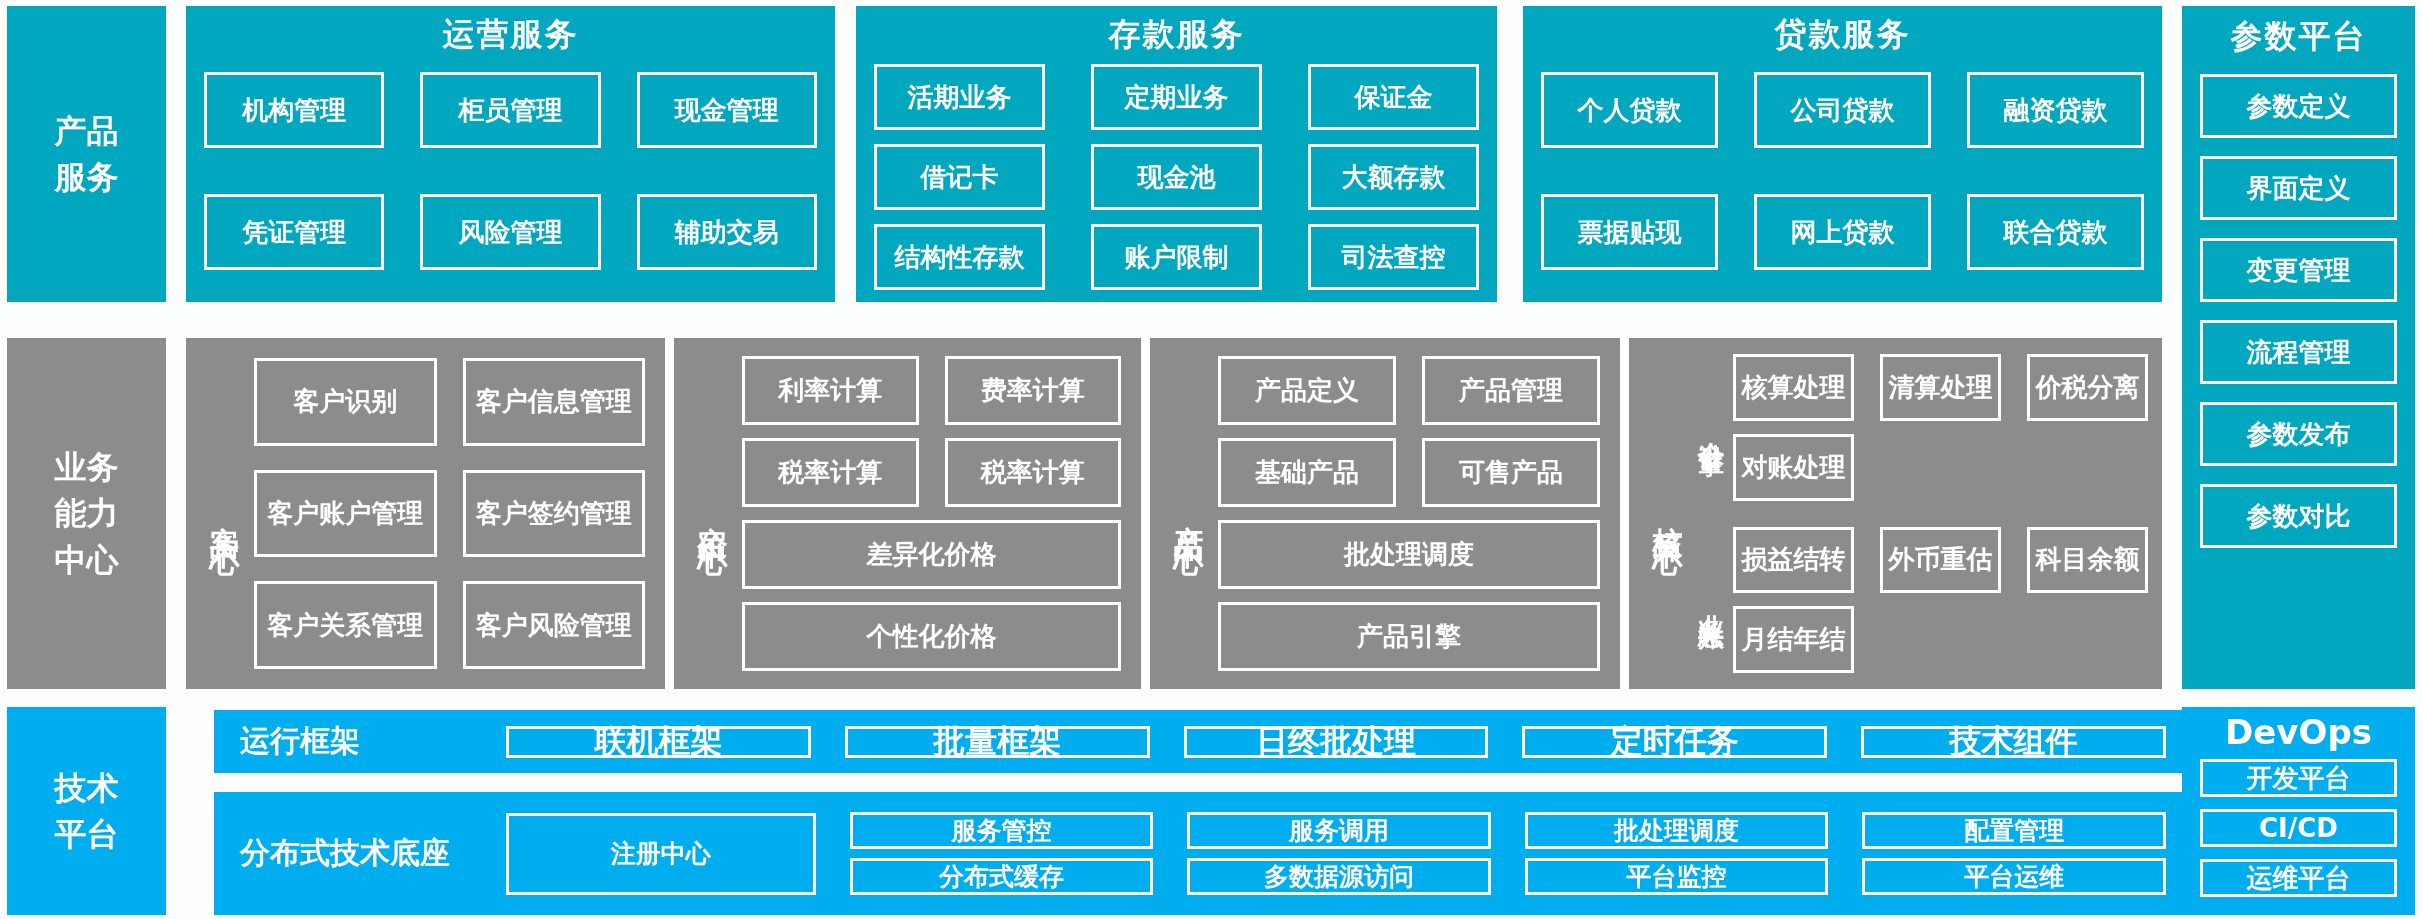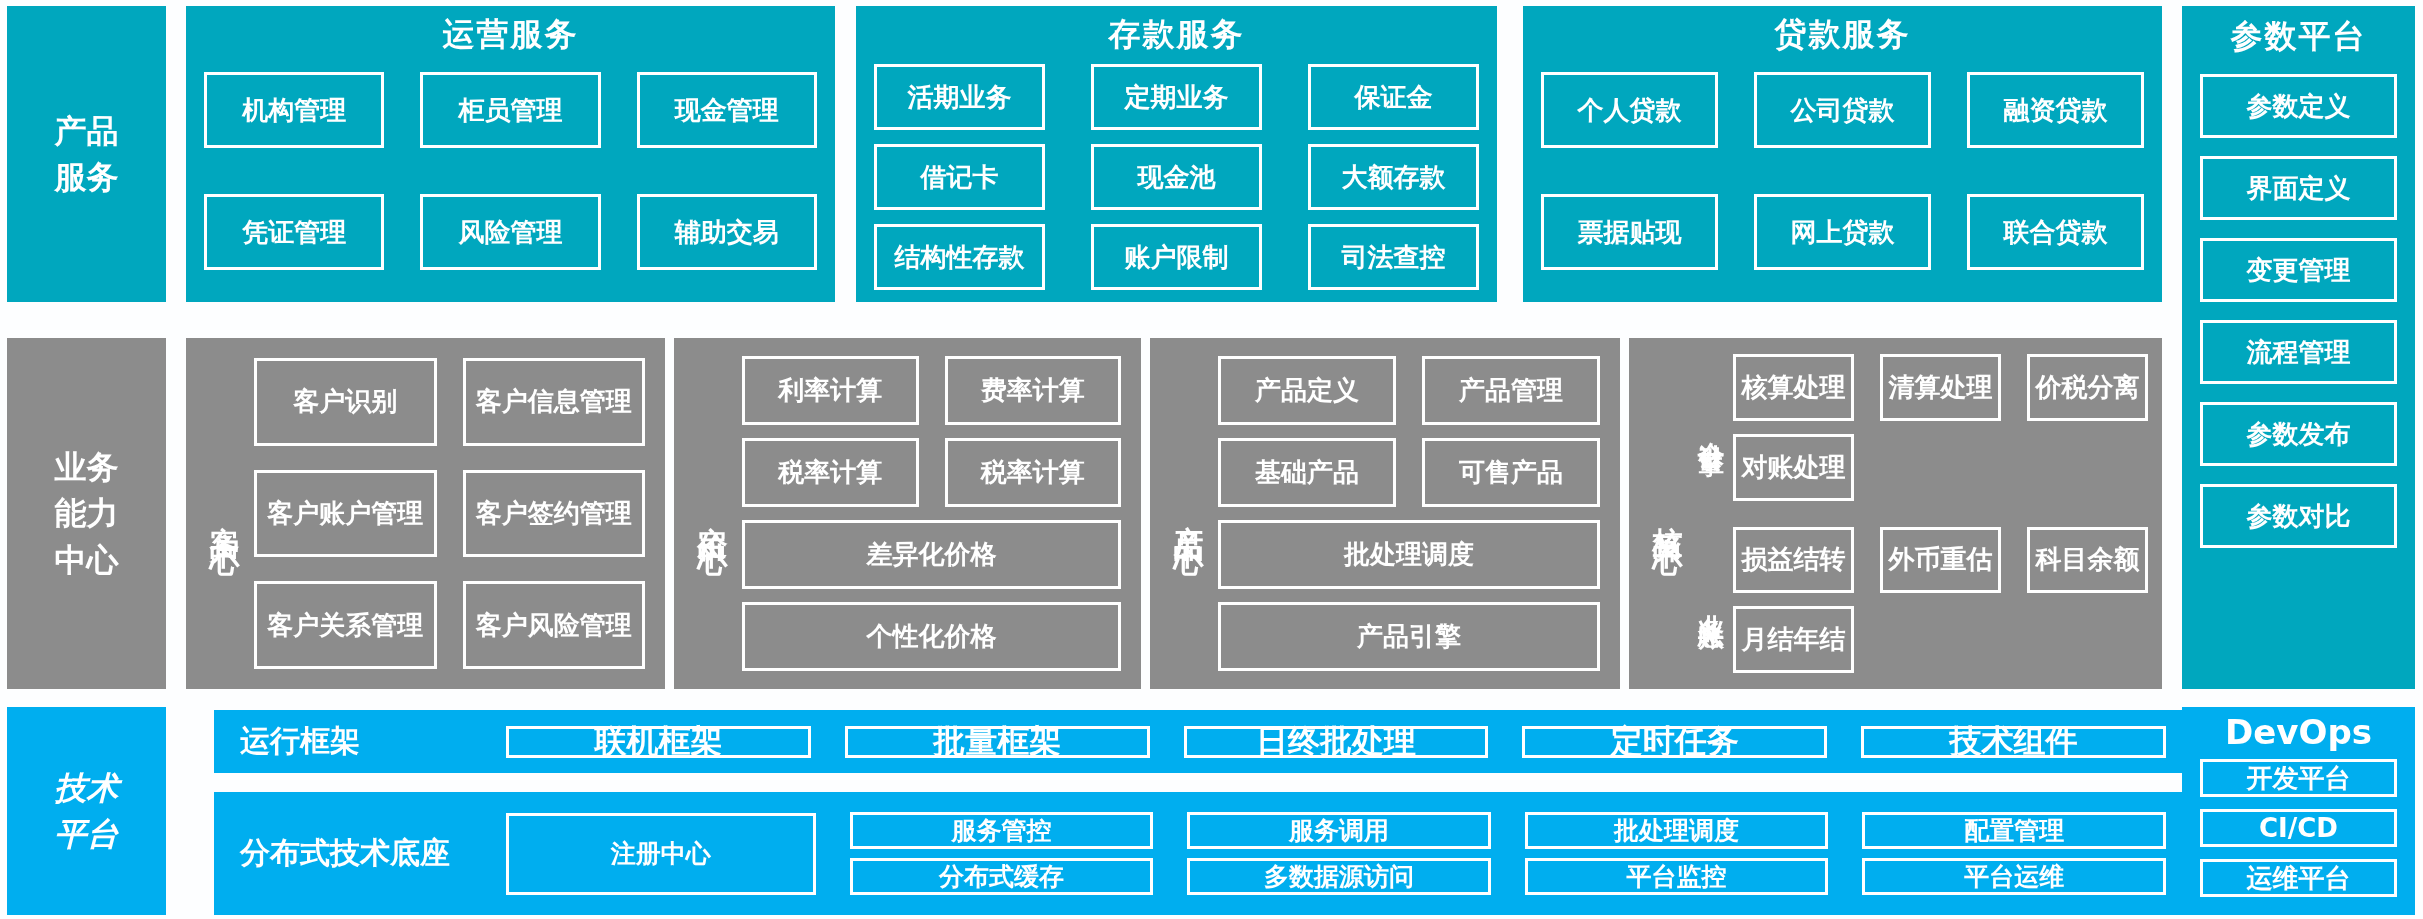--- a/index.html
+++ b/index.html
@@ -13,21 +13,21 @@
   .blue { background:#00aeef; }
 
   .block { position:absolute; color:#fff; }
 
   
   .rail { display:flex; align-items:center; justify-content:center;
           font-size:32px; font-weight:bold; line-height:1.45;
           white-space:pre-line; text-align:center; }
   .rail-product  { left:7px;  top:6px;   width:159px; height:296px; }
   .rail-business { left:7px;  top:338px; width:159px; height:351px; }
-  .rail-tech     { left:7px;  top:707px; width:159px; height:208px;font-style:italic; }
+  .rail-tech     { left:7px;  top:707px; width:159px; height:208px; }
 
   
   .svc { display:flex; flex-direction:column; }
   .svc-title { height:58px; flex:0 0 auto; display:flex; align-items:center; justify-content:center;
                font-size:32px; font-weight:bold; letter-spacing:2px; }
   .svc-ops  { left:186px;  top:6px; width:649px; height:296px; }
   .svc-dep  { left:856px;  top:6px; width:641px; height:296px; }
   .svc-loan { left:1523px; top:6px; width:639px; height:296px; }
 
   .item { border:3px solid #fff; color:#fff; display:flex; align-items:center; justify-content:center;

